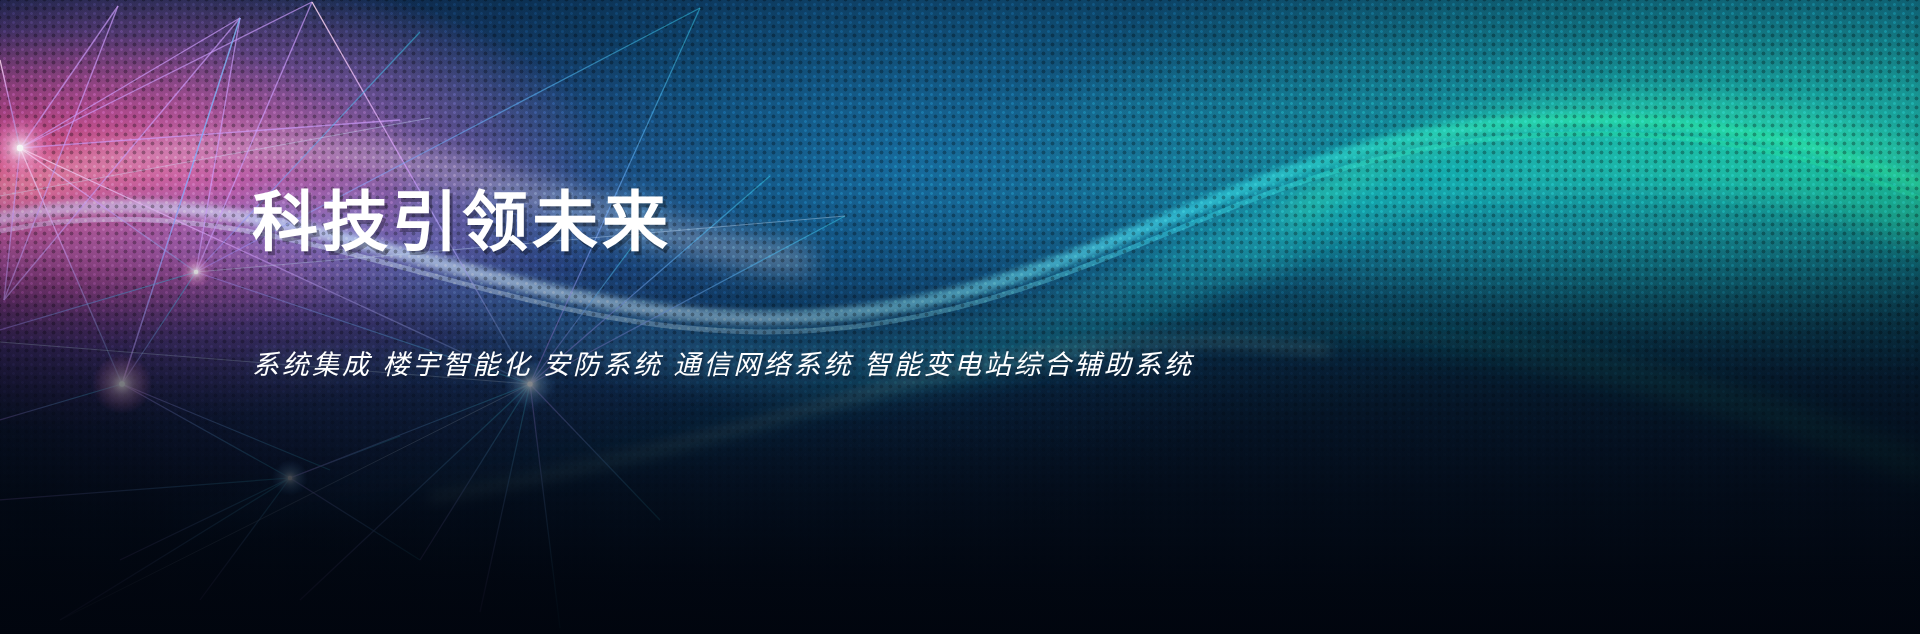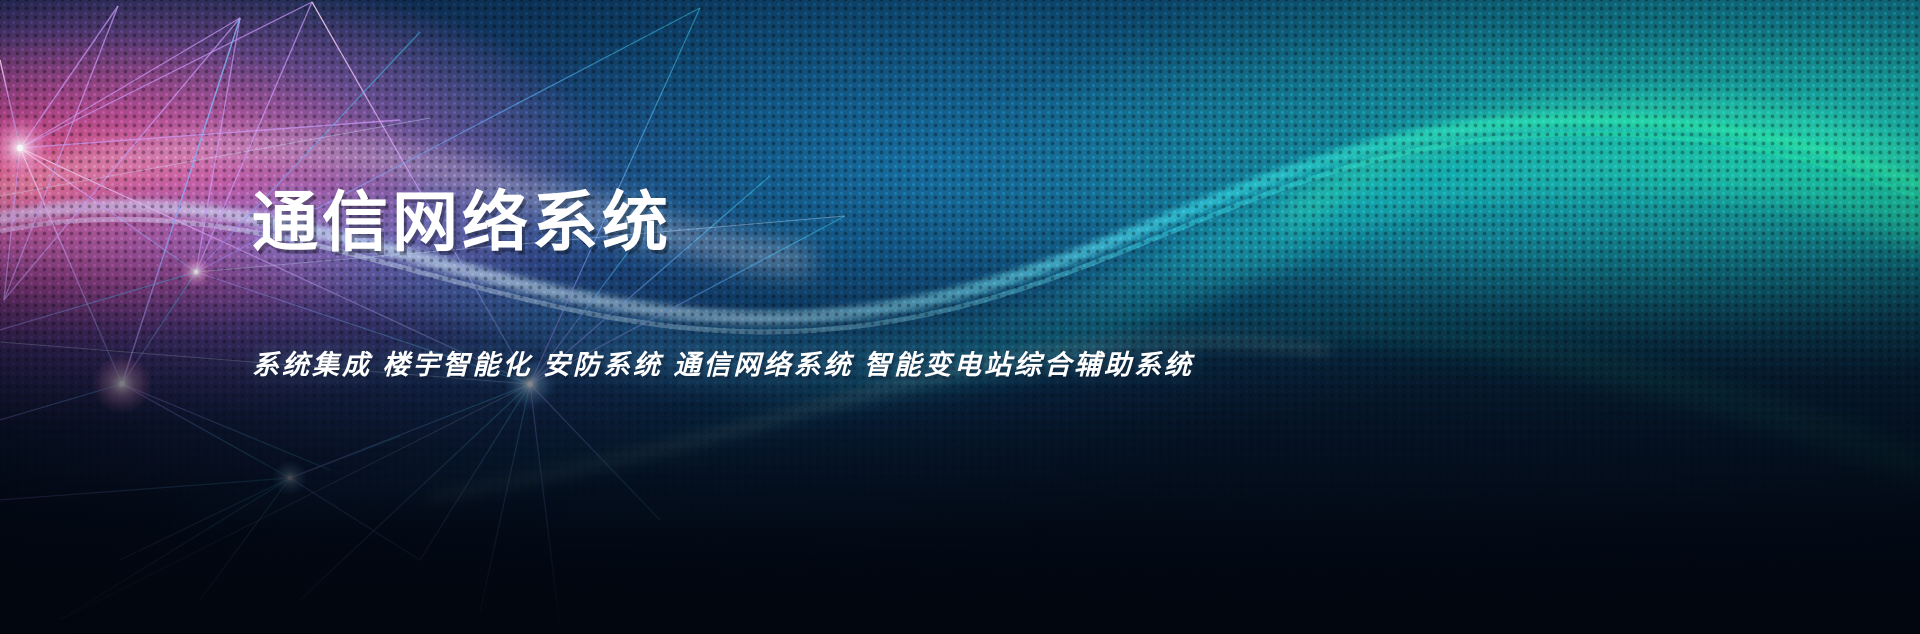--- a/index.html
+++ b/index.html
@@ -97,21 +97,21 @@
     text-shadow:
       3px 4px 0 rgba(0,0,0,.30),
       0 0 22px rgba(120,200,255,.35);
   }
   .headline .seg-b{margin-left:86px;}
   .subtitle{
     position:absolute;
     left:252px;top:352px;
     color:#ffffff;
     font-size:27px;
-    font-weight:700;
+    font-weight:400;
     letter-spacing:3px;
     line-height:1;
     white-space:nowrap;
     font-style:italic;
     text-shadow:
       2px 2px 4px rgba(0,10,30,.55),
       0 0 16px rgba(140,220,255,.30);
   }
 </style>
 </head>
@@ -265,18 +265,18 @@
       <circle cx="196" cy="272" r="2.2" fill="#fff"></circle>
       <circle cx="290" cy="478" r="2.2" fill="#fff"></circle>
       <circle cx="530" cy="384" r="2.6" fill="#fff"></circle>
     </svg>
   </div>
 
   <div class="layer vignette"></div>
 
   <div class="copy">
     <div class="headline">
-      <span class="seg-a">通信网络系统</span>
+      <span class="seg-a">科技引领未来</span>
     </div>
     <div class="subtitle">系统集成  楼宇智能化  安防系统  通信网络系统  智能变电站综合辅助系统</div>
   </div>
 
 </div>
 
 </body></html>

